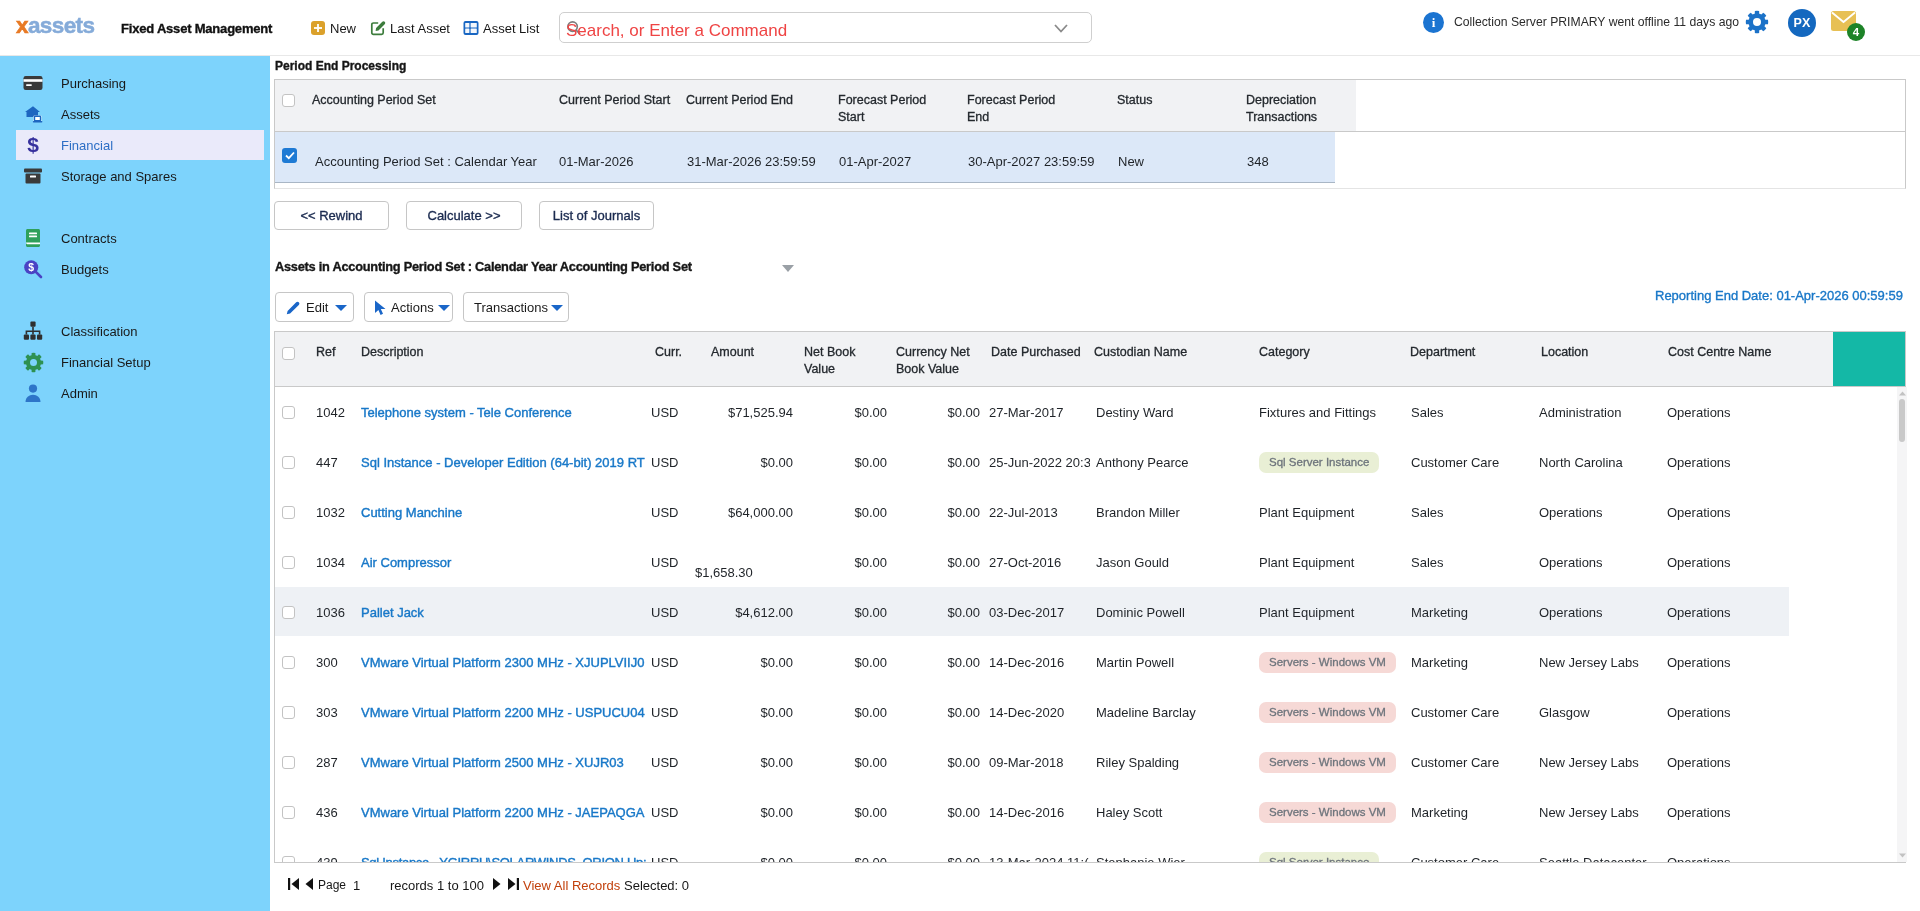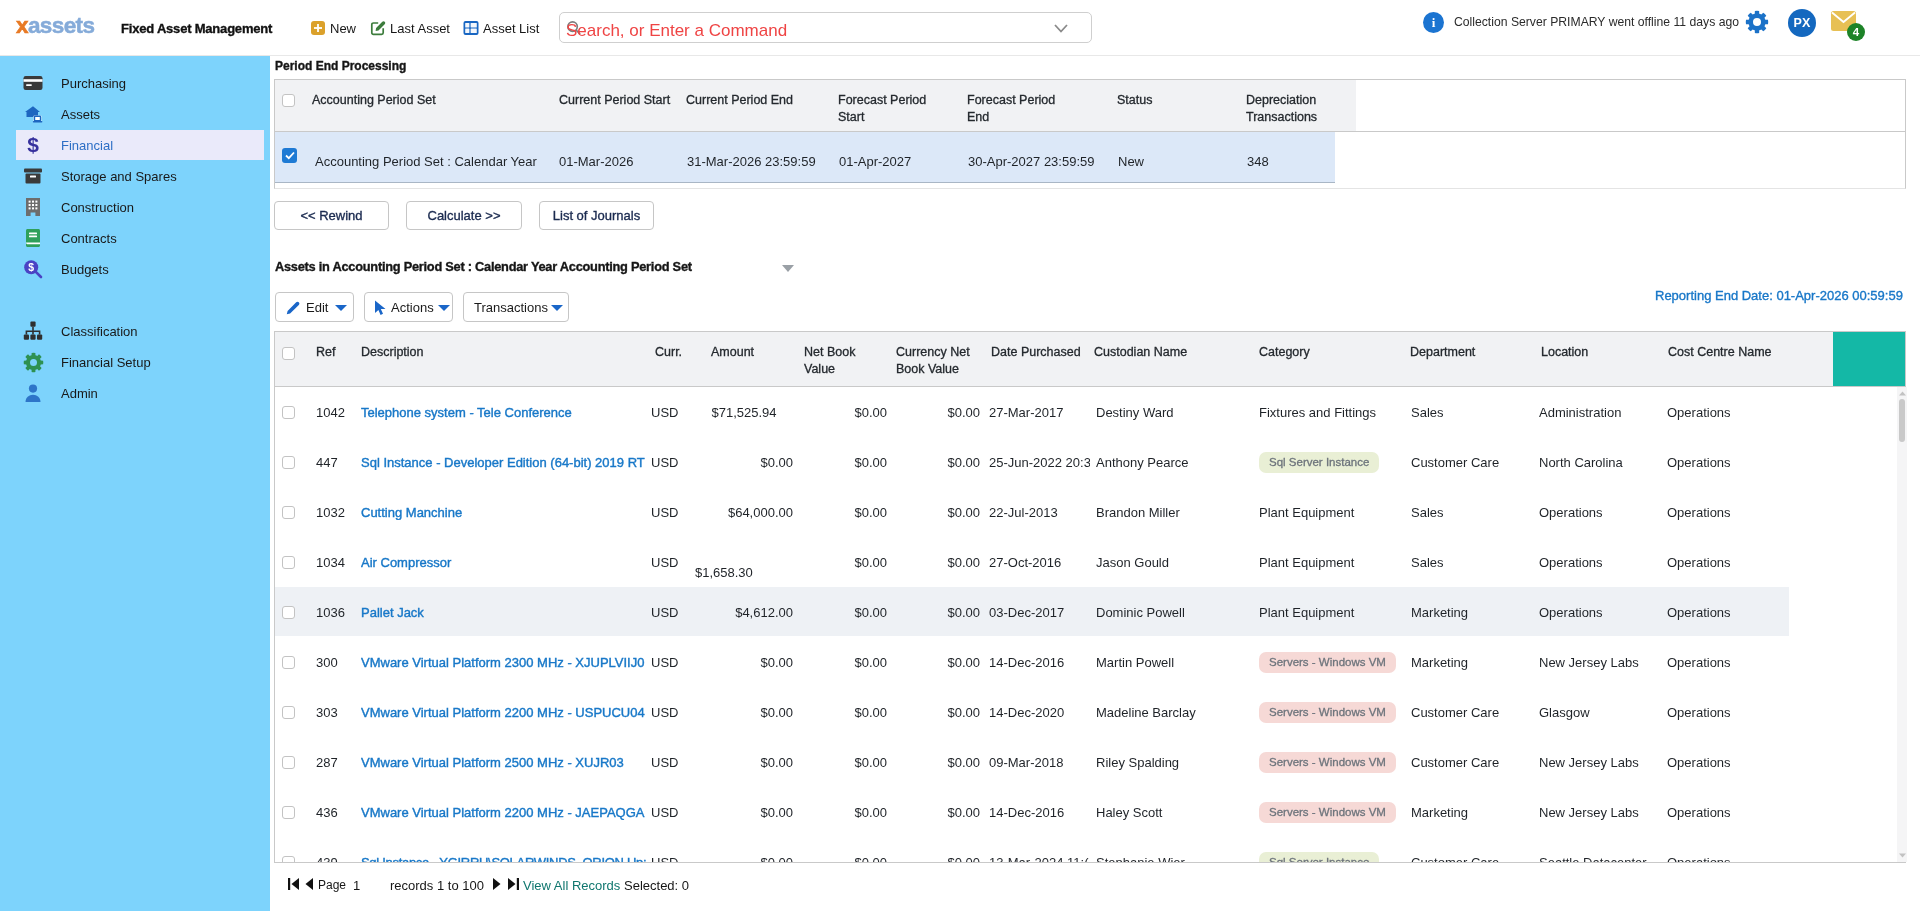--- a/index.html
+++ b/index.html
@@ -99,37 +99,20 @@
     <div class="navtext" style="color:#2d6ec5">Financial</div>
   </div>
   <div class="navitem" style="top:105px">
     <svg class="navicon" viewBox="0 0 20 20">
         <rect x="1" y="2.5" width="18" height="4" rx="1" fill="#3a3a3a"></rect>
         <rect x="2.5" y="7.5" width="15" height="10" rx="1" fill="#3a3a3a"></rect>
         <rect x="7" y="9.5" width="6" height="1.9" fill="#fff" rx="0.5"></rect>
       </svg>
     <div class="navtext">Storage and Spares</div>
   </div>
-  <div class="navitem" style="top:136px">
-    <svg class="navicon" viewBox="0 0 20 20">
-        <path d="M3 1h14v18h-4.6v-3.6H7.6V19H3Z" fill="#6d6d6d"></path>
-        <g fill="#fff">
-          <rect x="5.6" y="3.6" width="2" height="2"></rect>
-          <rect x="9" y="3.6" width="2" height="2"></rect>
-          <rect x="12.4" y="3.6" width="2" height="2"></rect>
-          <rect x="5.6" y="7" width="2" height="2"></rect>
-          <rect x="9" y="7" width="2" height="2"></rect>
-          <rect x="12.4" y="7" width="2" height="2"></rect>
-          <rect x="5.6" y="10.4" width="2" height="2"></rect>
-          <rect x="9" y="10.4" width="2" height="2"></rect>
-          <rect x="12.4" y="10.4" width="2" height="2"></rect>
-        </g>
-      </svg>
-    <div class="navtext">Construction</div>
-  </div>
   <div class="navitem" style="top:167px">
     <svg class="navicon" viewBox="0 0 20 20">
         <path d="M4.5 1h11c0.8 0 1.5 0.7 1.5 1.5v15c0 0.8-0.7 1.5-1.5 1.5h-11C3.7 19 3 18.3 3 17.5v-15C3 1.7 3.7 1 4.5 1Z" fill="#2fa05a"></path>
         <rect x="6" y="4.5" width="8" height="1.7" fill="#fff" rx="0.5"></rect>
         <rect x="6" y="7.5" width="8" height="1.7" fill="#fff" rx="0.5"></rect>
         <path d="M3 14.5h14v1.8H5c-1 0-2-0.5-2-1.8Z" fill="#fff"></path>
       </svg>
     <div class="navtext">Contracts</div>
   </div>
   <div class="navitem" style="top:198px">
@@ -244,21 +227,21 @@
     <div class="hlbl" style="left:1135px;top:12px">Department</div>
     <div class="hlbl" style="left:1266px;top:12px">Location</div>
     <div class="hlbl" style="left:1393px;top:12px">Cost Centre Name</div>
   </div>
   <div id="rows" class="abs" style="left:0;top:56px;width:1616px;height:474px;overflow:hidden">
 <div class="abs" style="left:0;top:0px;width:1616px;height:50px">
   <div class="cb abs" style="left:7px;top:18px"></div>
   <div class="cell" style="left:41px;top:17px">1042</div>
   <div class="cell lnk nowrap" style="left:86px;top:17px;width:289px">Telephone system - Tele Conference</div>
   <div class="cell" style="left:376px;top:17px">USD</div>
-  <div class="cell" style="left:420px;top:17px;width:98px;text-align:center">$71,525.94</div>
+  <div class="cell" style="left:420px;top:17px;width:98px;text-align:right">$71,525.94</div>
   <div class="cell" style="left:514px;top:17px;width:98px;text-align:right">$0.00</div>
   <div class="cell" style="left:607px;top:17px;width:98px;text-align:right">$0.00</div>
   <div class="cell nowrap" style="left:714px;top:17px;width:101px">27-Mar-2017</div>
   <div class="cell nowrap" style="left:821px;top:17px;width:160px">Destiny Ward</div>
   <div class="cell" style="left:984px;top:17px">Fixtures and Fittings</div>
   <div class="cell" style="left:1136px;top:17px">Sales</div>
   <div class="cell" style="left:1264px;top:17px">Administration</div>
   <div class="cell" style="left:1392px;top:17px">Operations</div>
 </div>
 <div class="abs" style="left:0;top:50px;width:1616px;height:50px">
@@ -421,15 +404,15 @@
 <div class="abs" style="left:44px;top:4px;font-size:12px;color:#161616">Page</div>
 <div class="abs" style="left:79px;top:4px;font-size:13px;color:#161616">1</div>
 <div class="abs" style="left:116px;top:4px;font-size:13px;color:#161616">records 1 to 100</div>
 <svg class="abs" style="left:218px;top:4px" width="9" height="12" viewBox="0 0 9 12">
       <path d="M1 0v12L8.5 6Z" fill="#111"></path>
     </svg>
 <svg class="abs" style="left:233px;top:4px" width="12" height="12" viewBox="0 0 12 12">
       <path d="M1 0v12L8.5 6Z" fill="#111"></path>
       <rect x="9.8" y="0" width="2.2" height="12" fill="#111"></rect>
     </svg>
-<div class="abs" style="left:249px;top:4px;font-size:13px;color:#0f766e">View All Records</div>
+<div class="abs" style="left:249px;top:4px;font-size:13px;color:#c2410c">View All Records</div>
 <div class="abs" style="left:350px;top:4px;font-size:13px;color:#161616">Selected: 0</div>
 </div>
 
 </body></html>

